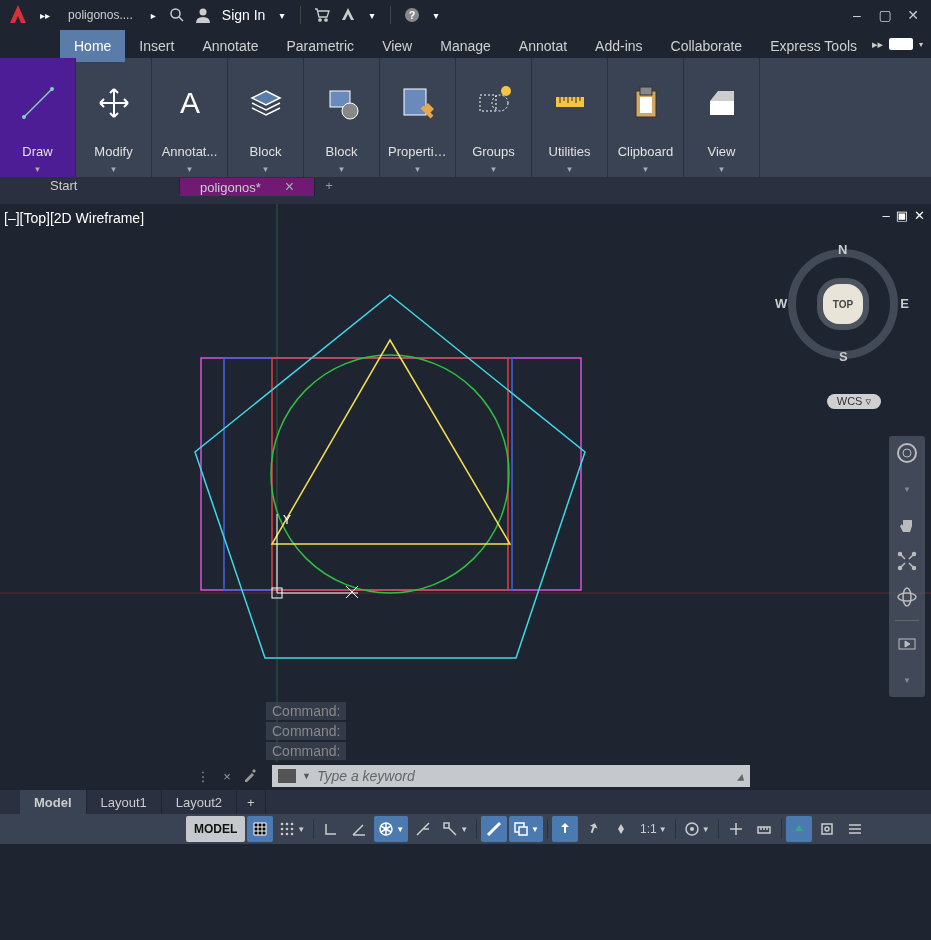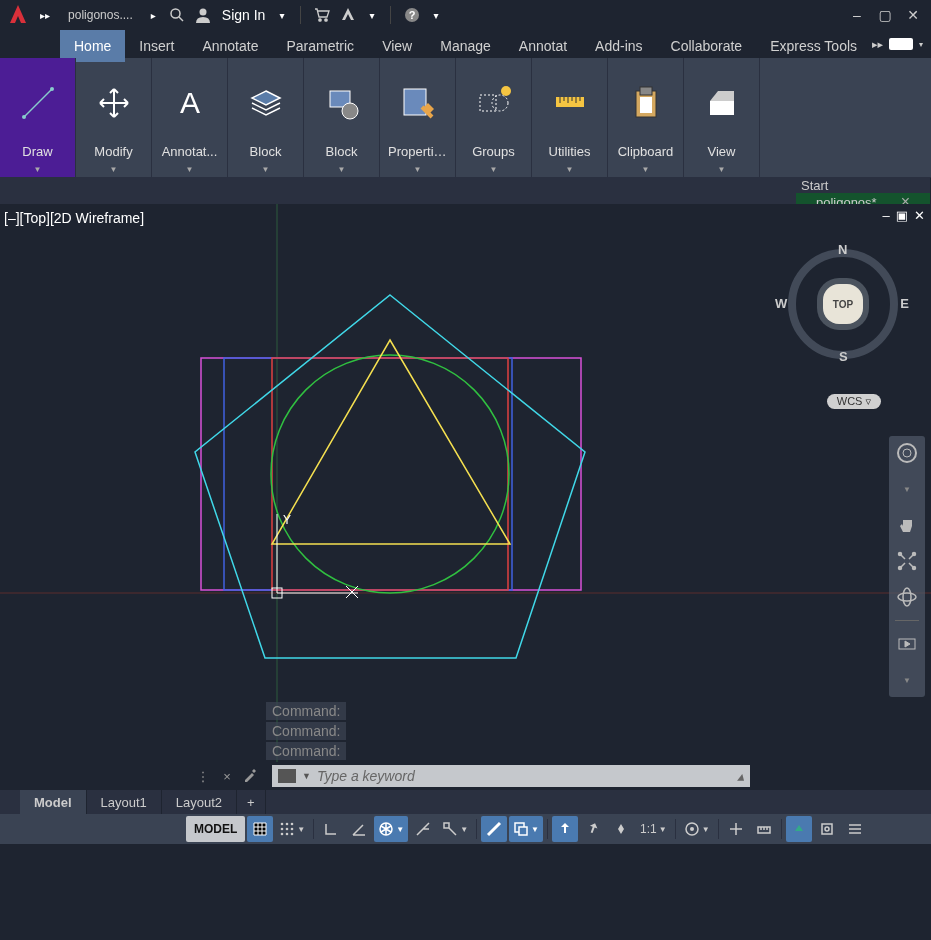--- a/index.html
+++ b/index.html
@@ -27,23 +27,23 @@
 
 
 .ribbon { height: 120px; background: #3a4353; display: flex; border-bottom: 1px solid #2a3040; }
 .ribbon-panel { border-right: 1px solid #2a3040; display: flex; flex-direction: column; align-items: center; padding: 4px 2px 0; position: relative; min-width: 50px; }
 .ribbon-panel .icon-slot { flex: 1; display: flex; align-items: center; justify-content: center; padding-top: 4px; }
 .ribbon-panel-label { font-size: 13px; color: #e0e0e0; padding: 4px 6px 2px; white-space: nowrap; max-width: 100%; overflow: hidden; text-overflow: ellipsis; }
 .ribbon-panel-drop { height: 16px; width: 100%; display: flex; align-items: center; justify-content: center; color: #aaa; font-size: 8px; }
 .ribbon-panel.draw { background: #4c1d95; }
 
 
-.doc-tabs { height: 26px; background: #2a3040; display: flex; align-items: flex-end; padding-left: 30px; flex-direction: column; }
+.doc-tabs { height: 26px; background: #2a3040; display: flex; align-items: flex-start; padding-left: 30px; }
 .doc-tab { padding: 0 20px; display: flex; align-items: center; color: #ccc; border-right: 1px solid #1e2430; cursor: pointer; font-size: 13px; gap: 24px; }
-.doc-tab.active { background: #14532d; }
+.doc-tab.active { background: #701a75; }
 .doc-tab-add { width: 28px; display: flex; align-items: center; justify-content: center; color: #999; cursor: pointer; }
 .doc-tab-close { color: #aaa; font-size: 16px; }
 
 
 .draw-area { position: relative; height: 558px; background: #1e2430; text-align: right; }
 .view-controls { position: absolute; top: 6px; left: 4px; color: #fff; font-size: 14px; }
 .view-win-btns { position: absolute; top: 4px; right: 6px; display: flex; gap: 6px; }
 .view-win-btns span { color: #fff; cursor: pointer; }
 
 

